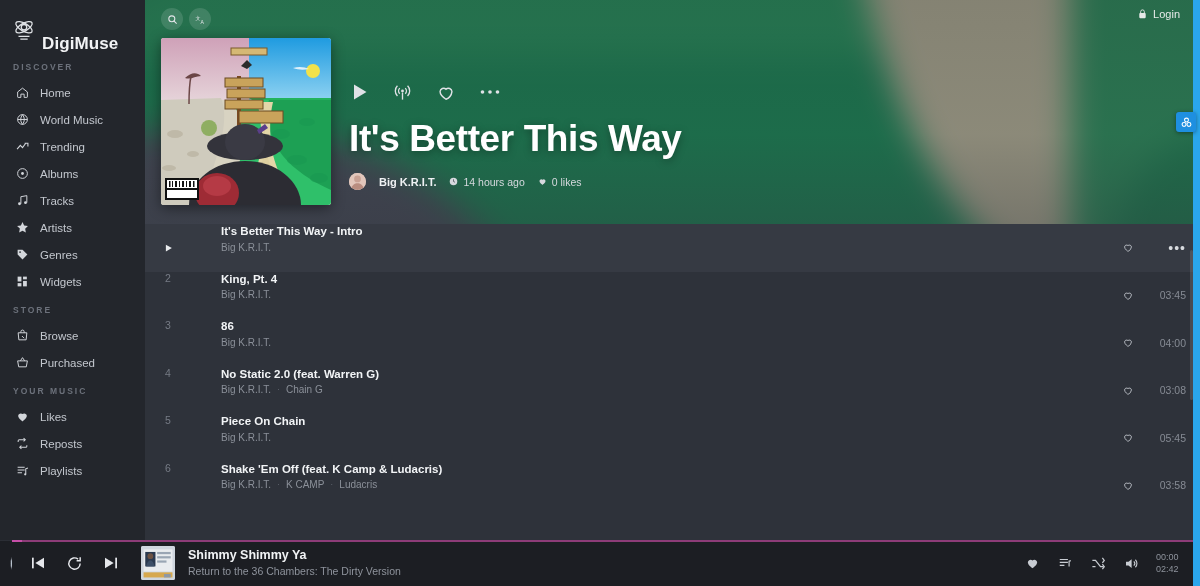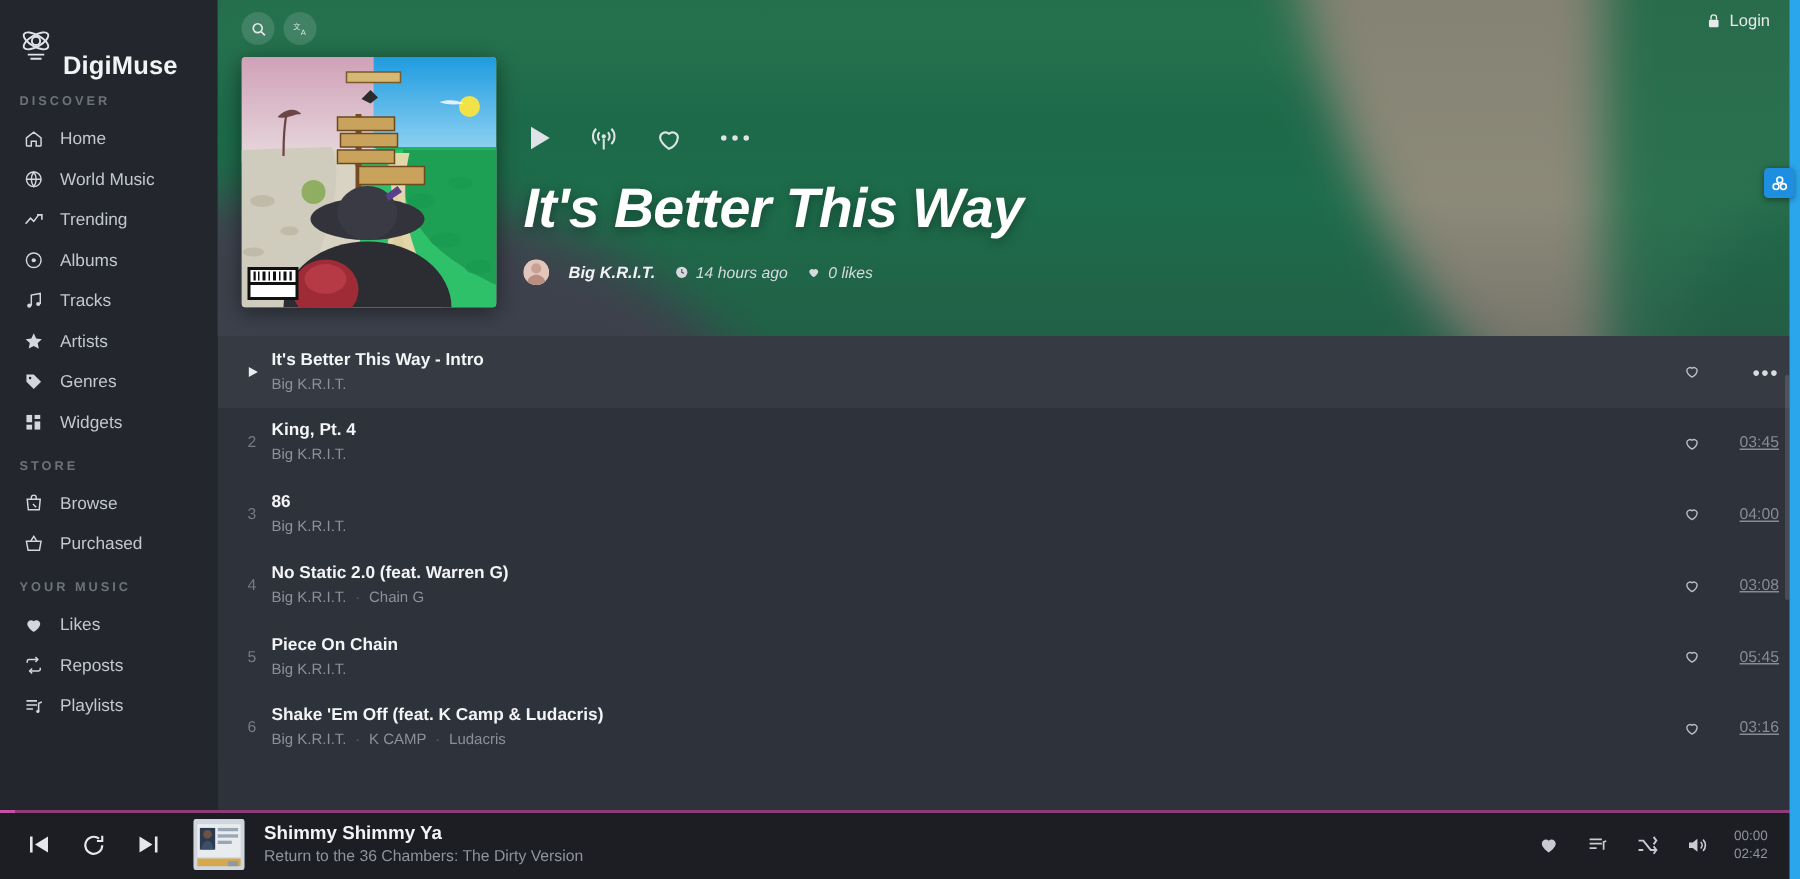--- a/index.html
+++ b/index.html
@@ -47,63 +47,63 @@
   .top-tools{ display:flex; gap:6px; }
   .tool-btn{ width:22px; height:22px; border-radius:50%; background:rgba(255,255,255,.13);
     display:flex; align-items:center; justify-content:center; cursor:pointer;
     color:#e4e6ea; }
   .tool-btn svg{ width:11px; height:11px; display:block; }
 
   .login{ position:absolute; top:8px; right:20px; z-index:5; display:flex; align-items:center;
     gap:5px; color:#e7eae9; font-size:11px; cursor:pointer; }
   .login svg{ width:11px; height:12px; display:block; }
 
-  .hero-row{ display:flex; gap:18px; margin-top:8px;font-style:italic; }
+  .hero-row{ display:flex; gap:18px; margin-top:8px; }
   .cover{ width:170px; height:167px; flex:0 0 170px; border-radius:3px; overflow:hidden;
     box-shadow:0 3px 14px rgba(0,0,0,.45); }
   .cover svg{ width:100%; height:100%; display:block; }
 
   .hero-meta{ flex:1; padding-top:40px; min-width:0; }
   .act-row{ display:flex; align-items:center; gap:24px; height:28px; color:#dfe2e6; }
   .act{ cursor:pointer; display:flex; align-items:center; }
   .act svg{ display:block; }
   .hero-title{ color:#fff; font-size:37px; font-weight:bold; letter-spacing:-.4px;
     margin-top:12px; text-shadow:0 2px 8px rgba(0,0,0,.35); white-space:nowrap; }
   .sub-row{ display:flex; align-items:center; gap:13px; margin-top:13px; color:#d6d9de;
     font-size:10.5px; }
   .sub-av{ width:17px; height:17px; border-radius:50%; overflow:hidden; background:#d8c4bd; }
   .sub-av svg{ width:100%; height:100%; display:block; }
   .sub-art{ font-weight:bold; color:#f0f2f4; font-size:11px; }
   .sub-it{ display:flex; align-items:center; gap:5px; }
   .sub-it svg{ width:9px; height:9px; display:block; }
 
   
   .tracks{ position:relative; height:286px; overflow:hidden; background:#2e323a; }
-  .trow{ display:flex; align-items:center; height:47.5px; padding:0 14px 0 10px;
-    cursor:pointer; position:relative; }
+  .trow{ display:flex; height:47.5px; padding:0 14px 0 10px;
+    cursor:pointer; position:relative;gap:40px; }
   .trow.active{ background:#363a43; }
   .tnum{ width:26px; flex:0 0 26px; text-align:center; color:#767b85; font-size:10.5px; }
   .tplay{ width:26px; flex:0 0 26px; display:flex; align-items:center; justify-content:center;
     color:#e9ebee; }
   .tplay svg{ width:9px; height:10px; display:block; }
   .tinfo{ flex:1; min-width:0; line-height:1.3; }
   .ttitle{ color:#f2f4f6; font-size:11.5px; font-weight:bold; white-space:nowrap;
     overflow:hidden; text-overflow:ellipsis; }
   .tart{ color:#8b9099; font-size:10px; margin-top:2px; display:flex; gap:6px;
     align-items:center; white-space:nowrap; }
   .tart .dot{ color:#5f646d; font-size:9px; }
   .tright{ display:flex; align-items:center; gap:22px; flex:0 0 auto; }
   .theart{ color:#b9bdc4; cursor:pointer; display:flex; }
   .theart svg{ width:12px; height:11px; display:block; }
-  .tdur{ color:#868b94; font-size:10.5px; width:30px; text-align:right;text-decoration:underline; }
+  .tdur{ color:#868b94; font-size:10.5px; width:30px; text-align:right; }
   .tmore{ color:#d7dade; cursor:pointer; letter-spacing:1px; font-size:14px;
     width:30px; text-align:right; line-height:.6; }
 
   
-  .player{ position:absolute; left:0; right:0; bottom:0; height:46px; background:#1c1e23;
+  .player{ position:absolute; left:12px; right:0; bottom:0; height:46px; background:#1c1e23;
     display:flex; align-items:center; z-index:8; }
   .prog{ position:absolute; top:0; left:0; right:0; height:2px; background:#8d3c78; }
   .prog i{ display:block; height:100%; width:0.8%; background:#c64fa8; }
   .pl-ctrls{ display:flex; align-items:center; gap:20px; padding-left:18px; color:#e5e7eb; }
   .pl-ctrls .c{ cursor:pointer; display:flex; }
   .pl-ctrls svg{ display:block; }
   .pl-art{ width:34px; height:34px; margin-left:22px; border-radius:2px; overflow:hidden;
     flex:0 0 34px; background:#c9cfd8; }
   .pl-art svg{ width:100%; height:100%; display:block; }
   .pl-txt{ margin-left:13px; line-height:1.35; min-width:0; }
@@ -588,21 +588,21 @@
             <span class="dot">·</span>
             <span>Ludacris</span>
           </span>
         </span>
         <span class="tright">
           <span class="theart">
               <svg viewBox="0 0 24 24" fill="none" stroke="currentColor" stroke-width="2">
                 <path d="M12 20.5s-7.5-4.8-7.5-9.7A4.5 4.5 0 0 1 12 7.8a4.5 4.5 0 0 1 7.5 3A12 12 0 0 1 12 20.5z"></path>
               </svg>
             </span>
-          <span class="tdur">03:16</span>
+          <span class="tdur">03:58</span>
         </span>
       </div>
 
       <div class="trow">
         
         
         
       </div>
 
     </section>

